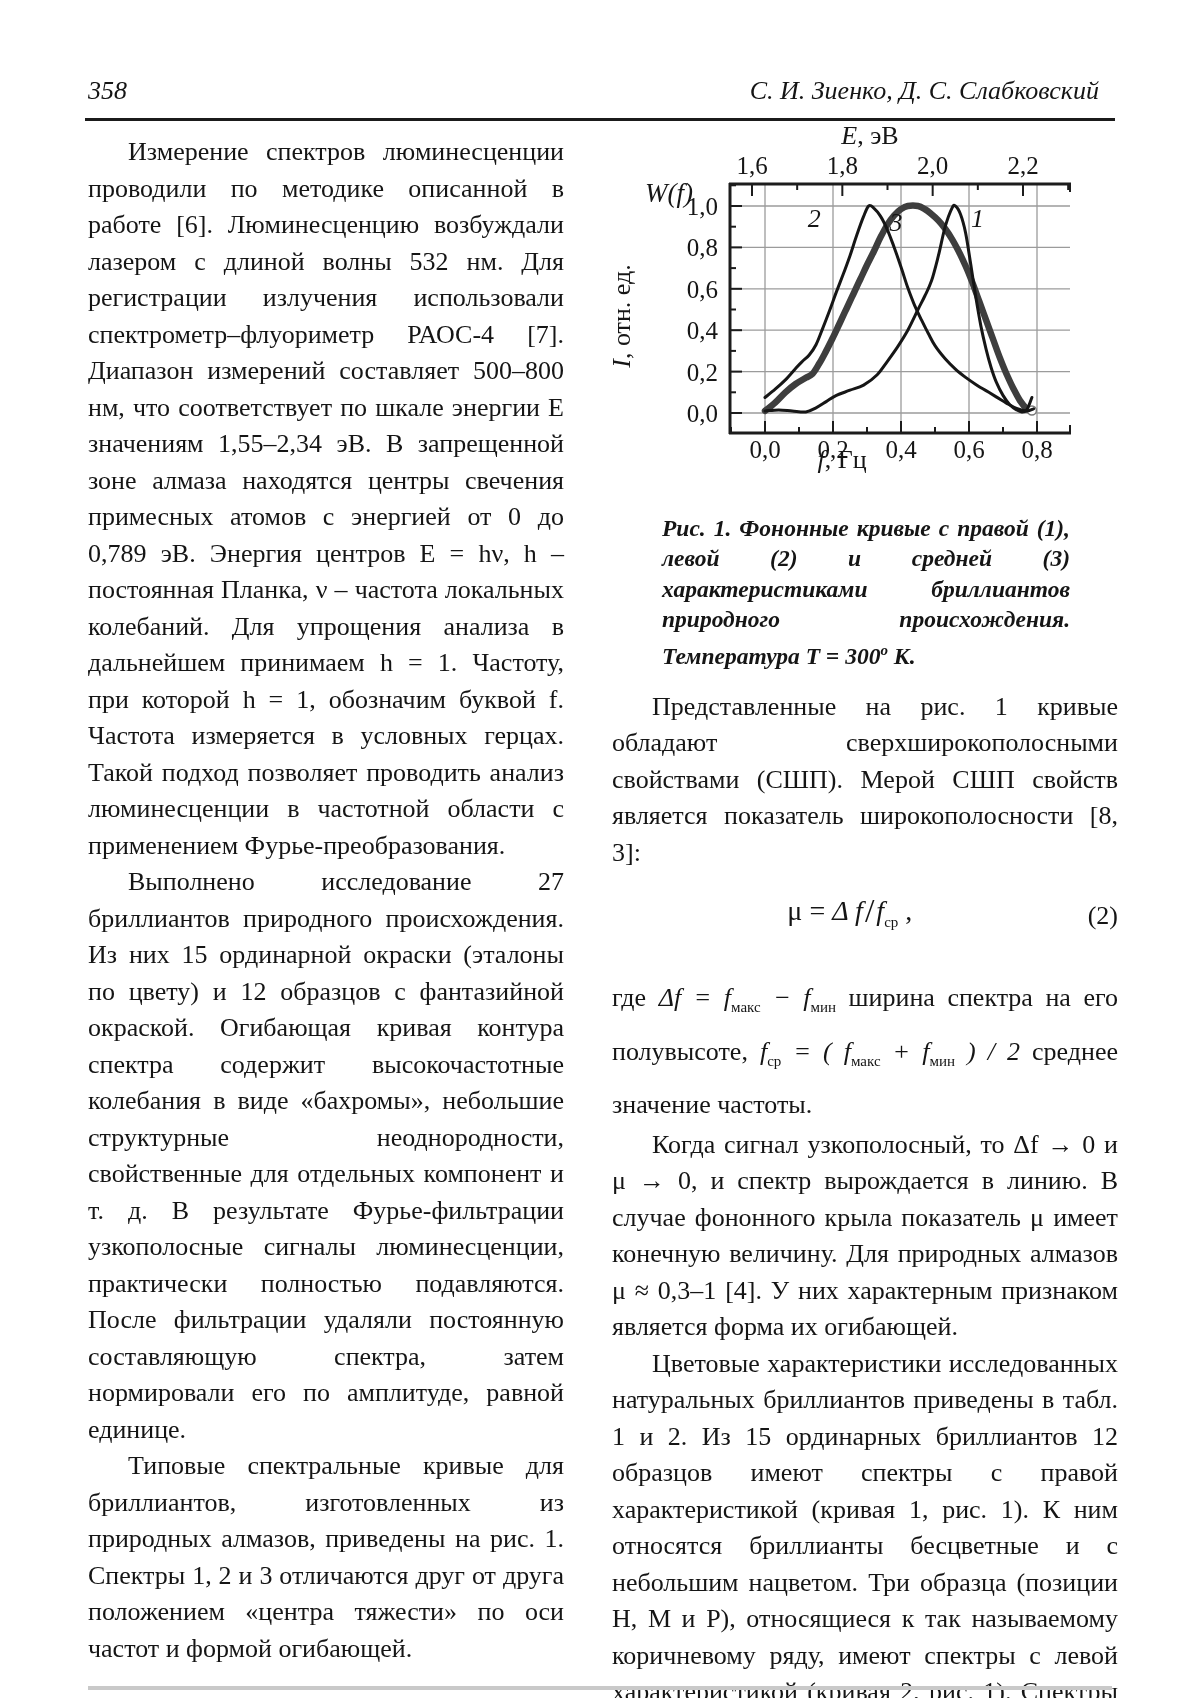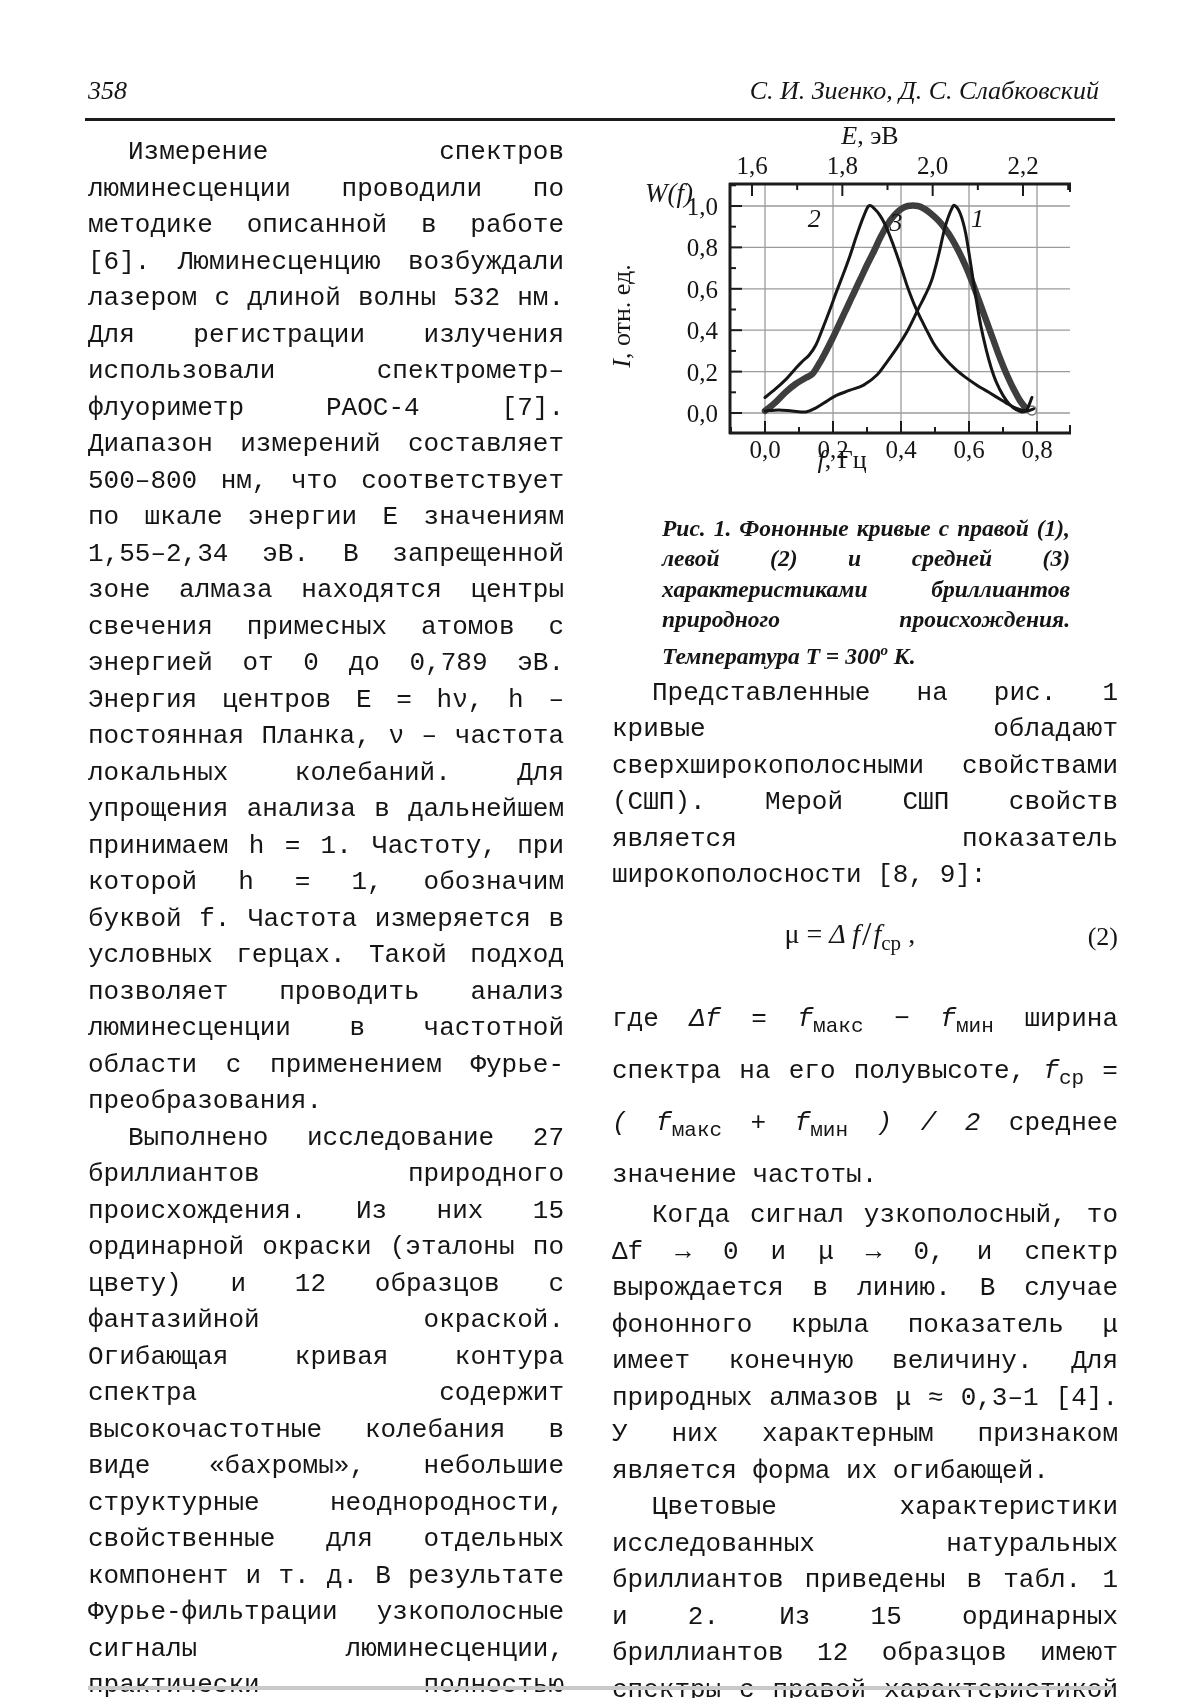--- a/index.html
+++ b/index.html
@@ -8,31 +8,31 @@
     font-family:"Liberation Serif","DejaVu Serif",serif;color:#151515;
     overflow:hidden;
   }
   .hdr{position:absolute;top:76px;left:88px;right:85px;font-style:italic;font-size:26px;}
   .hdr .pgnum{position:absolute;left:0;top:0;}
   .hdr .auth{position:absolute;right:16px;top:0;}
   .hdr-rule{position:absolute;top:118px;left:85px;width:1030px;height:3px;background:#1b1b1b;}
   .col{position:absolute;font-size:26px;line-height:36.5px;text-align:justify;}
   .col-left{left:88px;top:134px;width:476px;}
   .col-right{left:612px;top:124px;width:506px;}
-  p.body{margin:0;text-indent:40px;font-family:Liberation Mono, monospace;}
+  p.body{margin:0;text-indent:40px;}
   p.noind{text-indent:0;margin-top:36px;}
   h2.sect{font-size:26.5px;font-weight:bold;text-align:center;margin:30px 14px 24px 14px;line-height:37px;}
   .frow{display:flex;align-items:center;margin:20px 0 18px 0;}
   .fcenter{flex:1;text-align:center;font-size:28px;}
   .fnum{font-size:26px;}
   .it{font-style:italic;text-align:center;}
-  sub.m{font-size:21px;font-style:normal;}
+  sub.m{font-size:15px;font-style:normal;}
   .slash{font-size:34px;font-weight:400;padding:0 2px;position:relative;top:2px;}
   .fig{margin:0;}
-  .figcap{margin:26px 0 4px 50px;width:408px;font-weight:bold;font-style:italic;font-size:23.5px;line-height:30.5px;text-align:justify;}
+  .figcap{margin:26px 0 18px 50px;width:408px;font-weight:bold;font-style:italic;font-size:23.5px;line-height:30.5px;text-align:justify;}
   .figcap sup{font-size:15px;}
   .gap-top{margin-top:20px;}
   .where{line-height:44px;}
   .bot-rule{position:absolute;top:1686px;left:88px;width:1024px;height:4px;background:#c9c9c9;}
 </style>
 </head>
 <body>
 
 <div class="hdr">
   <span class="pgnum">358</span>
@@ -139,21 +139,21 @@
         <g>
           <text x="0" y="0" font-family="&quot;Liberation Serif&quot;,&quot;DejaVu Serif&quot;,serif" font-size="26" fill="#161616" text-anchor="middle" transform="translate(258,20)"><tspan font-style="italic">E</tspan><tspan>, эВ</tspan></text>
           <text x="0" y="0" font-family="&quot;Liberation Serif&quot;,&quot;DejaVu Serif&quot;,serif" font-size="26" fill="#161616" text-anchor="middle" transform="translate(230,344)"><tspan font-style="italic">f</tspan><tspan>, Гц</tspan></text>
           <text x="0" y="0" font-family="&quot;Liberation Serif&quot;,&quot;DejaVu Serif&quot;,serif" font-size="26" fill="#161616" text-anchor="middle" transform="translate(18,192) rotate(-90)"><tspan font-style="italic">I</tspan><tspan>, отн. ед.</tspan></text>
           <text x="57" y="78" font-family="&quot;Liberation Serif&quot;,&quot;DejaVu Serif&quot;,serif" font-size="27" fill="#161616" text-anchor="middle" font-style="italic">W(f)</text>
         </g>
       </svg>
     <figcaption class="figcap"><span>Рис. 1. Фононные кривые с правой (1), левой (2) и средней (3) характеристиками бриллиантов природного происхождения. Температура Т = 300</span><sup>о</sup><span> К.</span></figcaption>
   </figure>
 
-  <p class="body gap-top">Представленные на рис. 1 кривые обладают сверхширокополосными свойствами (СШП). Мерой СШП свойств является показатель широкополосности [8, 9]:</p>
+  <p class="body gap-top">Представленные на рис. 1 кривые обладают сверхширокополосными свойствами (СШП). Мерой СШП свойств является показатель широкополосности [8, 3]:</p>
 
   <div class="frow">
     <span class="fcenter">
       <span>μ</span><span> = </span><span class="it">Δ f</span><span class="slash">/</span><span class="it">f</span><sub class="m">ср</sub><span> ,</span>
     </span>
     <span class="fnum">(2)</span>
   </div>
 
   <p class="body noind where"><span>где </span><span class="it">Δf = f</span><sub class="m">макс</sub><span class="it"> − f</span><sub class="m">мин</sub><span> ширина спектра на его полувысоте, </span><span class="it">f</span><sub class="m">ср</sub><span class="it"> = ( f</span><sub class="m">макс</sub><span class="it"> + f</span><sub class="m">мин</sub><span class="it"> ) / 2 </span><span> среднее значение частоты.</span></p>
 

